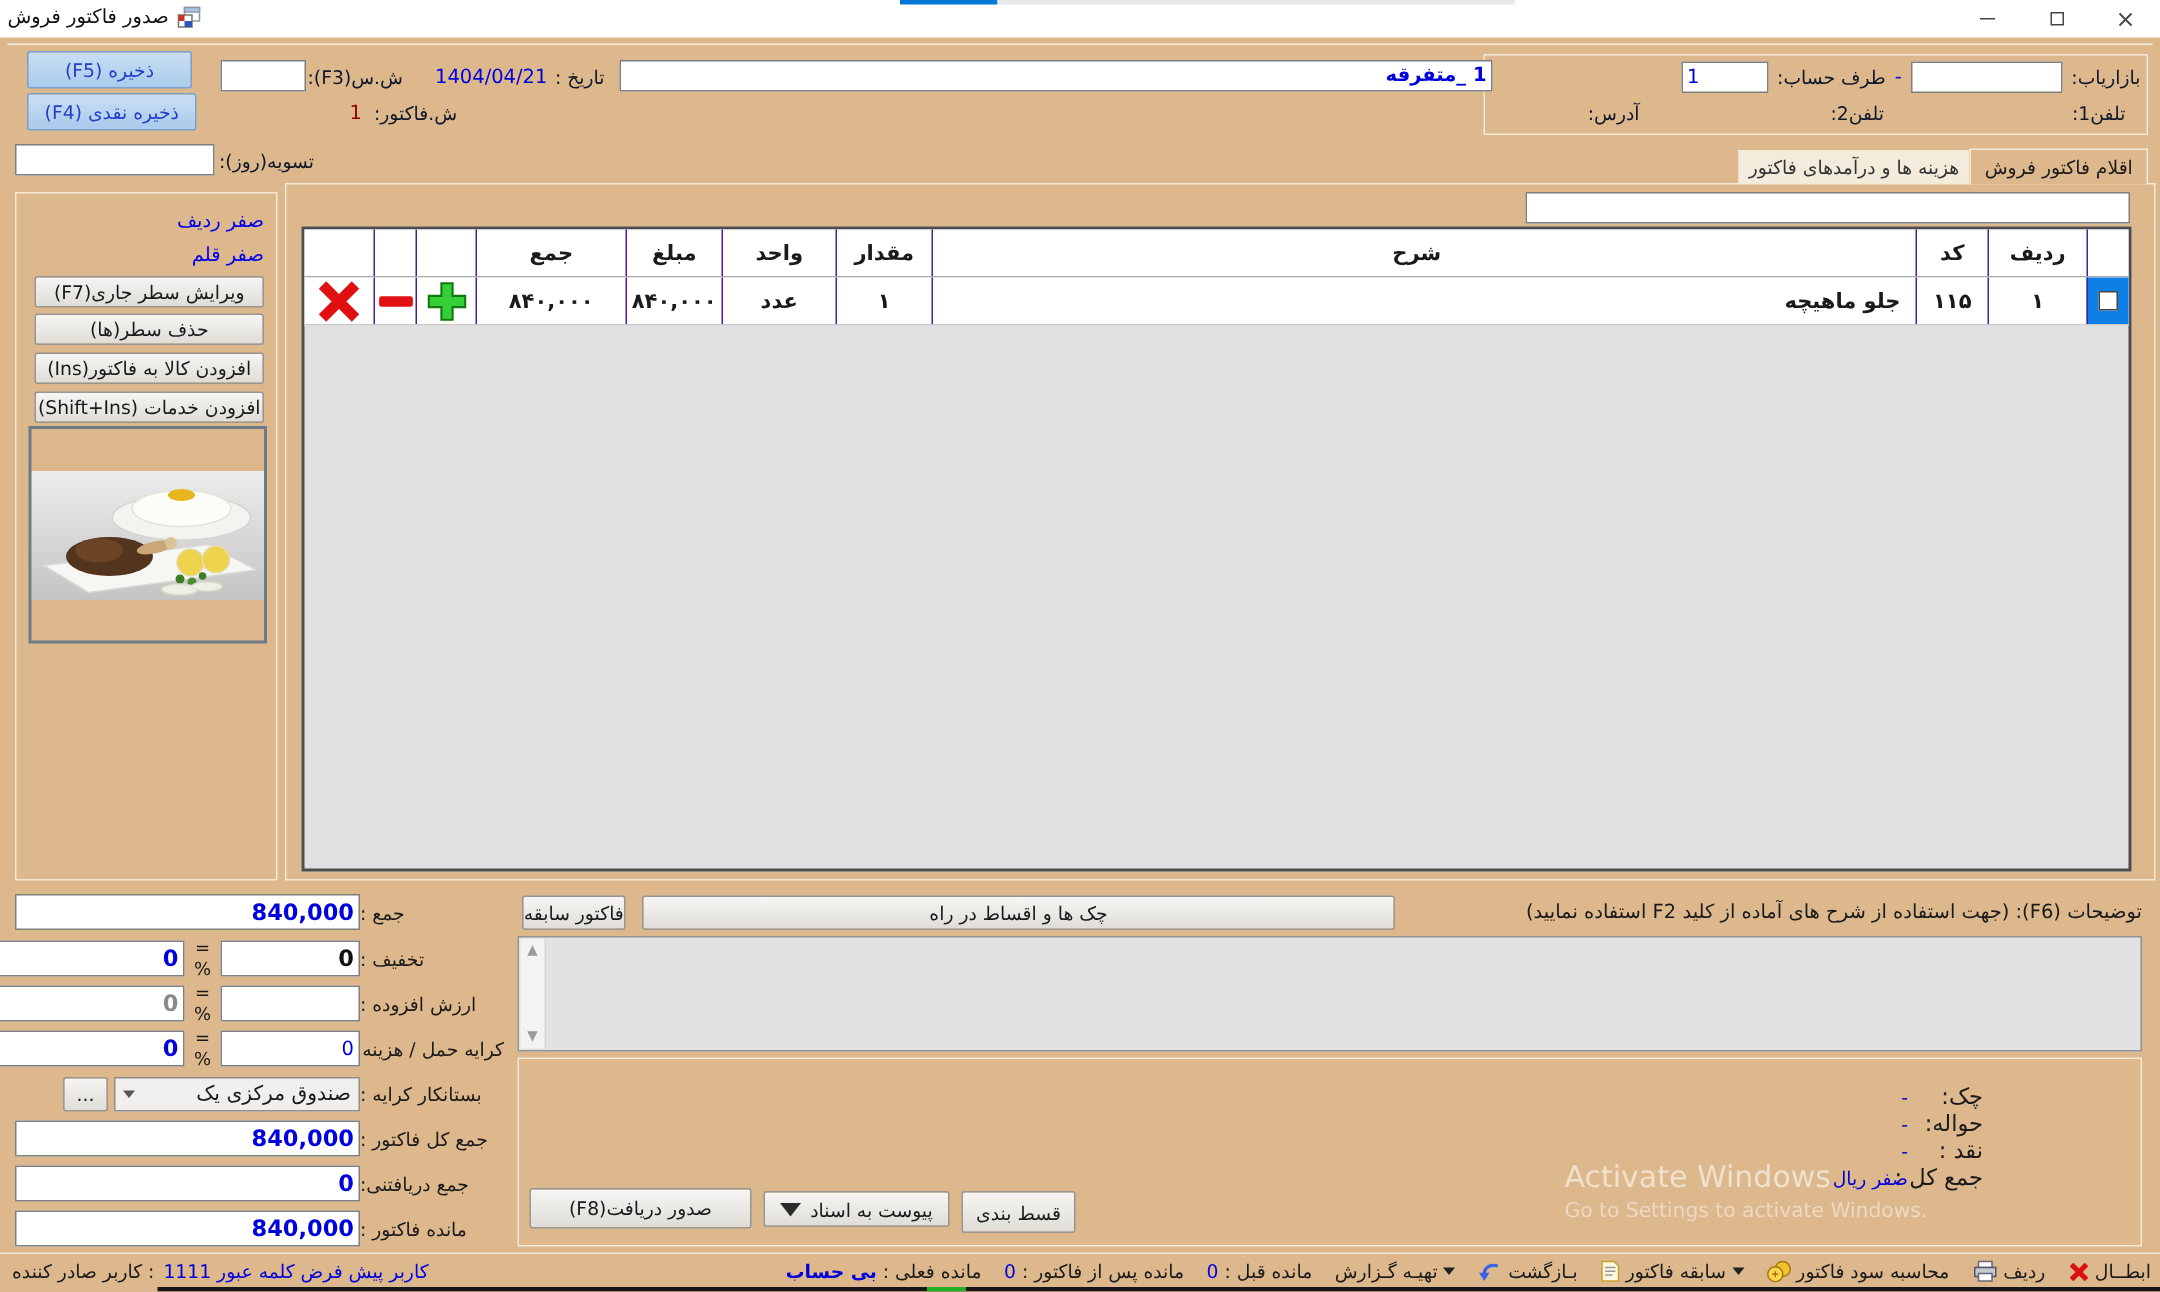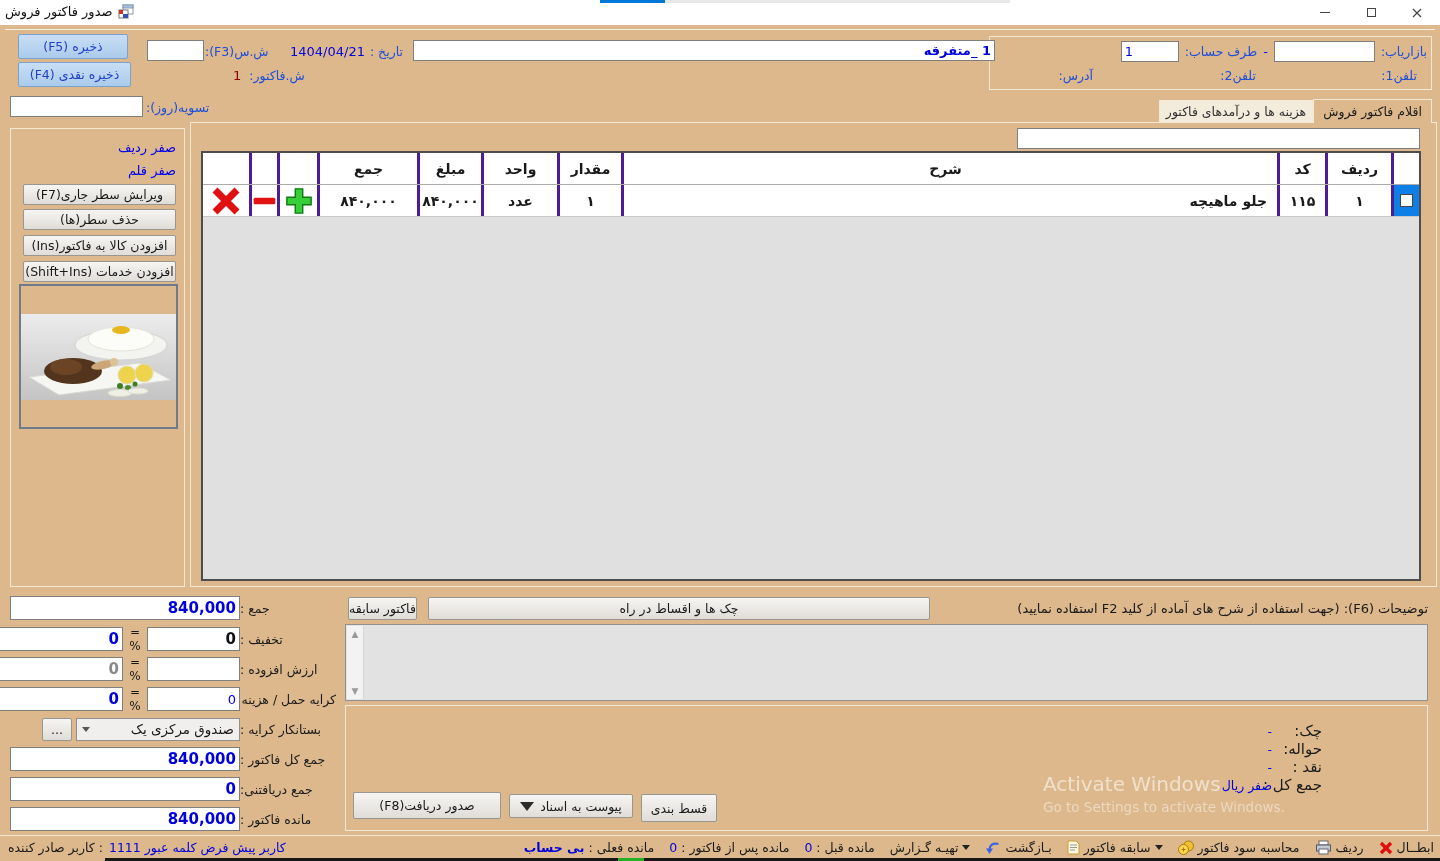--- a/index.html
+++ b/index.html
@@ -18,21 +18,21 @@
   .win-controls { position:absolute; right:0; top:0; height:25px; display:flex; direction:ltr; }
   .win-ctl { width:46px; height:25px; display:flex; align-items:center; justify-content:center; }
   .sliver-blue { position:absolute; left:600px; top:0; width:65px; height:3px; background:#0078d7; z-index:60; }
   .sliver-gray { position:absolute; left:665px; top:0; width:345px; height:3px; background:#e8e8e8; z-index:60; }
 
   
   .header { position:absolute; left:5px; top:29px; width:1430px; height:62px; border-top:1px solid #f6eedd; }
   .groupbox { position:absolute; right:3px; top:6px; width:443px; height:54px; border:1px solid #f2ead6; }
   .gb-row1 { position:absolute; right:4px; top:3px; height:22px; display:flex; direction:rtl; align-items:center; gap:6px; }
   .gb-row2 { position:absolute; right:0; top:31px; width:100%; height:20px; }
-  .lbl { color:#1d4ed8; font-size:12.5px; white-space:nowrap; }
+  .lbl { color:#0f172a; font-size:12.5px; white-space:nowrap; }
   input.tb { border:1px solid #7f7f7f; background:#fff; height:21px; font-family:"DejaVu Sans",sans-serif; font-size:13px; padding:0 3px; }
   .val-blue { color:#0000dd; }
   .val-red  { color:#8b0000; }
   .acct-input { position:absolute; left:408px; top:39px; width:582px; text-align:right; color:#0000dd; font-weight:bold; }
   .date-pair { position:absolute; left:285px; top:43px; display:flex; direction:rtl; gap:5px; white-space:nowrap; }
   .invno-pair { position:absolute; left:228px; top:67px; display:flex; direction:rtl; gap:8px; white-space:nowrap; }
   .btn { font-family:"DejaVu Sans",sans-serif; font-size:12.5px; background:linear-gradient(#f6f5f3,#e0ddd8); border:1px solid #979690; border-radius:2px; cursor:default; color:#1a1a1a; }
   .btn-save { background:linear-gradient(#c9def5,#aacbeb); border:1px solid #7ba2cf; color:#2340c8; }
   .save-f5 { position:absolute; left:13px; top:4px;  width:110px; height:25px; }
   .save-f4 { position:absolute; left:13px; top:32px; width:113px; height:25px; }
@@ -44,21 +44,21 @@
   .tab-active { left:1313px; width:119px; top:99px; height:24px; background:#ddb88c; z-index:5; }
   .tab-inactive { left:1159px; width:154px; background:#f3ecdc; color:#333; }
 
   
   .main-panel { position:absolute; left:190px; top:122px; width:1247px; height:465px; border:1px solid #f2ead6; }
   .search-input { position:absolute; right:16px; top:5px; width:403px; height:19px; background:#ffffc2; }
   .grid { position:absolute; left:10px; top:28px; width:1220px; height:430px; border:2px solid #4d4d4d; background:#e0e0e0; }
   .grid-header, .grid-row { display:flex; direction:rtl; height:32px; background:#ffffff; }
   .grid-header { border-bottom:1px solid #ababab; font-weight:bold; font-size:14px; }
   .grid-row { border-bottom:1px solid #c9c9c9; font-weight:bold; font-size:14px; }
-  .gc { display:flex; align-items:center; justify-content:center; border-left:3px solid #4c1d95; height:100%; flex-shrink:0; }
+  .gc { display:flex; align-items:center; justify-content:center; border-left:1px solid #4c1d95; height:100%; flex-shrink:0; }
   .gc:first-child { border-right:none; }
   .gc-sel { width:28px; } .gc-radif { width:66px; } .gc-code { width:48px; }
   .gc-sharh { flex:1; justify-content:flex-start; padding-right:10px; }
   .gc-qty { width:64px; } .gc-unit { width:76px;text-align:center; } .gc-price { width:64px; } .gc-sum { width:100px; }
   .gc-plus { width:40px; } .gc-minus { width:28px; } .gc-x { width:46px; border-left:none; }
   .sel-cell { background:#0f7fe8; }
   .sel-box { width:13px; height:13px; background:#fff; border:1px solid #444; }
 
   
   .sidebar { position:absolute; left:10px; top:128px; width:175px; height:459px; border:1px solid #f2ead6; }

